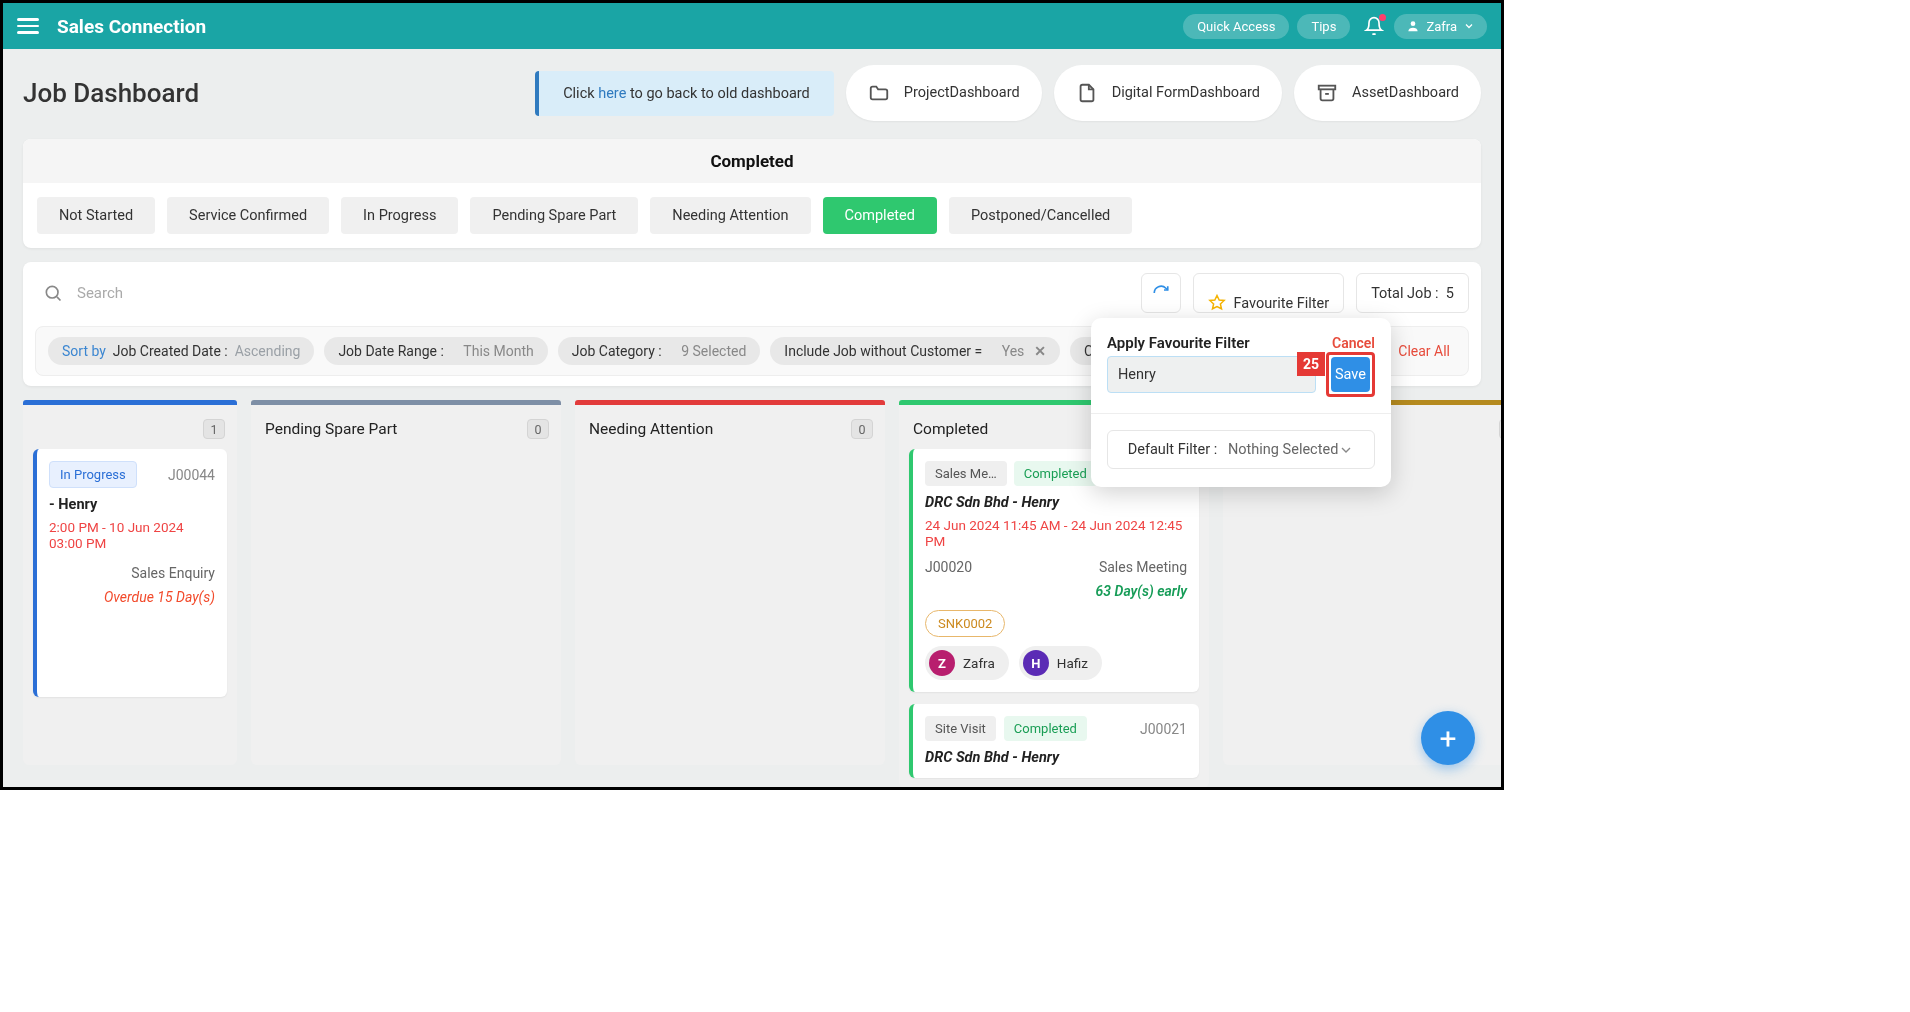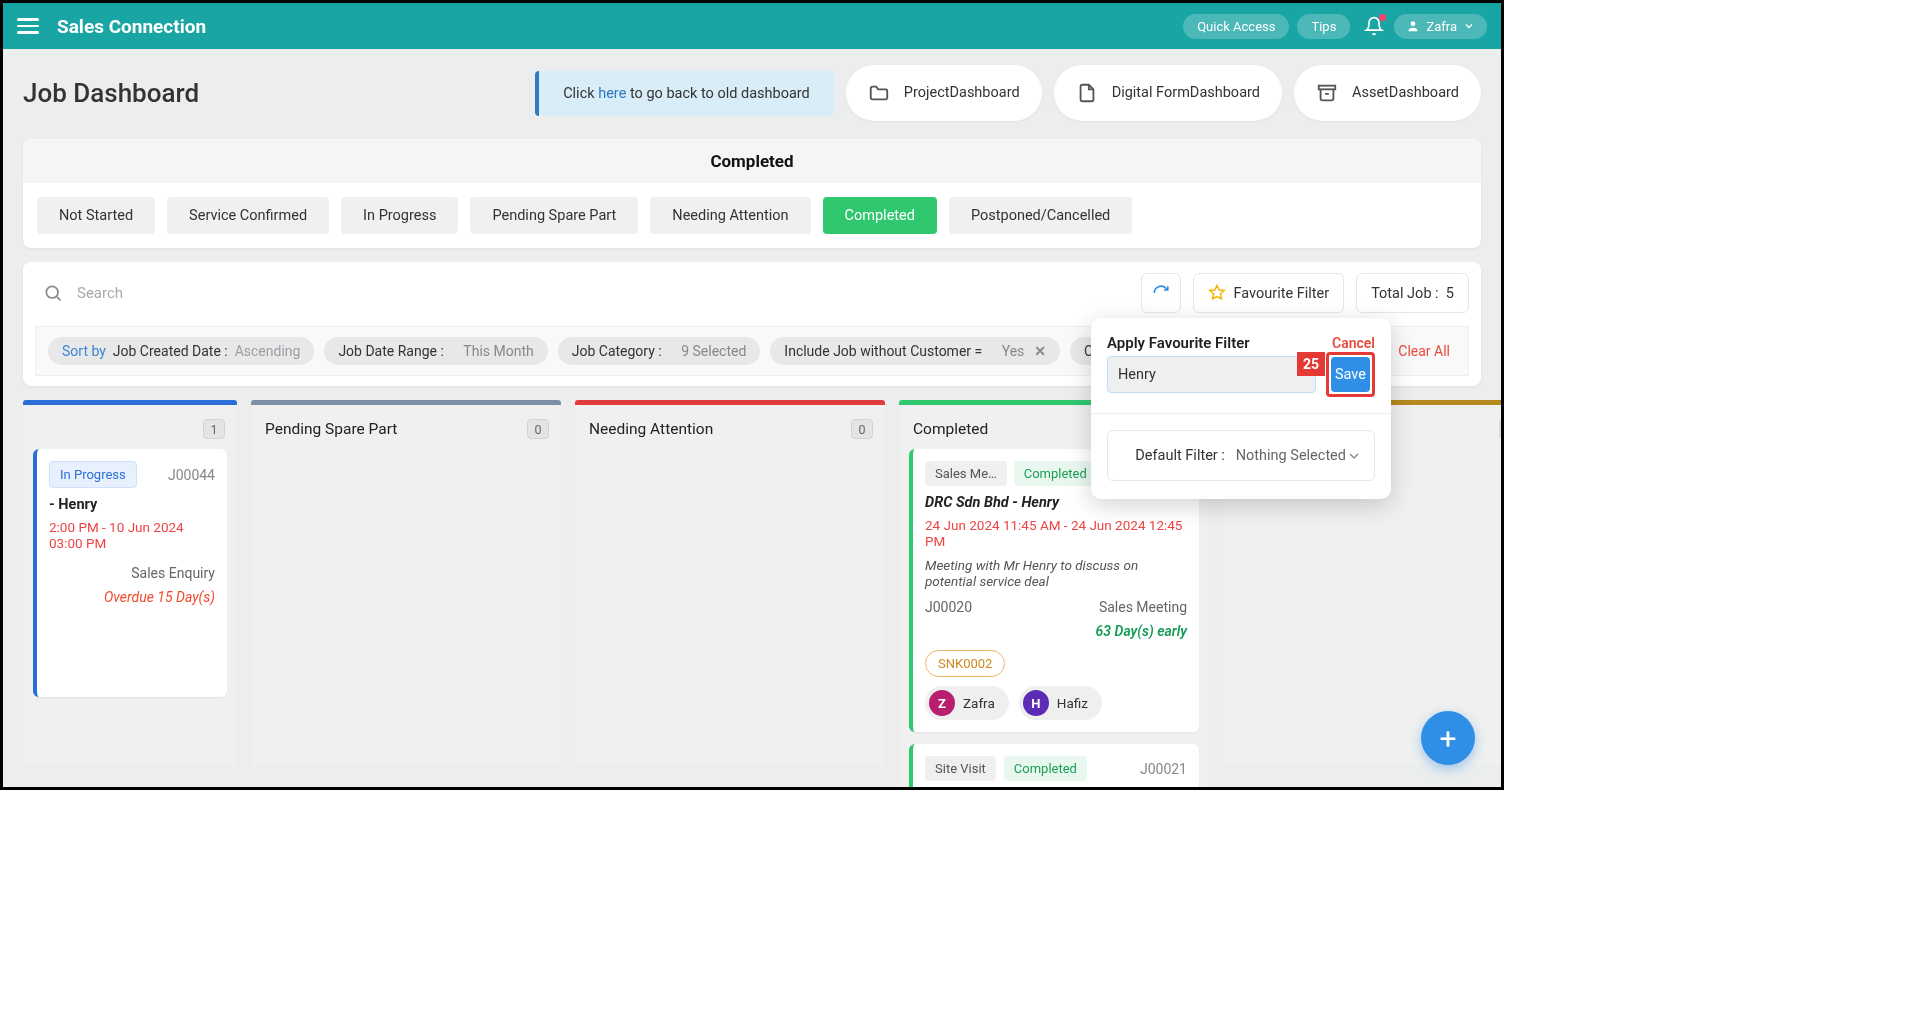--- a/index.html
+++ b/index.html
@@ -40,44 +40,44 @@
 .status-tab{ background:#f0f0f0; color:#333; font-size:14.5px; padding:10px 22px; border-radius:4px; cursor:pointer;}
 .status-tab.active{ background:#2fc86f; color:#fff;}
 
 
 .search-panel{ background:#fff; margin:14px 20px 0 20px; border-radius:8px; box-shadow:0 1px 3px rgba(0,0,0,.06); padding:10px 12px;}
 .search-row{ display:flex; align-items:center; gap:12px;}
 .search-box{ flex:1; display:flex; align-items:center; padding:6px 8px;}
 .search-box input{ border:none; outline:none; font-size:15px; flex:1; padding:6px 4px; color:#333;}
 .search-box input::placeholder{color:#aaa;}
 .icon-btn{ width:40px; height:40px; border:1px solid #e6e6e6; border-radius:6px; display:flex; align-items:center; justify-content:center; cursor:pointer;}
-.fav-btn{ height:40px; border:1px solid #e6e6e6; border-radius:6px; display:flex; align-items:center; padding:0 14px; font-size:14.5px; color:#333; cursor:pointer; gap:8px;}
+.fav-btn{ height:40px; border:1px solid #e6e6e6; border-radius:6px; display:flex; align-items:flex-end; padding:0 14px; font-size:14.5px; color:#333; cursor:pointer; gap:8px;}
 .total-box{ height:40px; border:1px solid #e6e6e6; border-radius:6px; display:flex; align-items:center; padding:0 14px; font-size:14.5px; color:#333;}
 
-.chips-wrap{ background:#f9f9f9; border:1px solid #eee; border-radius:0; margin-top:12px; padding:10px 12px; display:flex; align-items:center; gap:10px; position:relative;}
+.chips-wrap{ background:#f9f9f9; border:1px solid #eee; border-radius:8px; margin-top:12px; padding:10px 12px; display:flex; align-items:center; gap:10px; position:relative;}
 .chip{ background:#e8e8e8; border-radius:16px; padding:6px 14px; font-size:14px; color:#555; display:flex; align-items:center; gap:8px;}
 .chip .lbl{color:#333;}
 .chip .val{color:#888;}
 .chip .x{ color:#888; font-weight:700; cursor:pointer; margin-left:2px;}
 .sort-chip{ background:#e8e8e8; border-radius:16px; padding:6px 14px; font-size:14px;}
 .sort-chip .s1{color:#3b86d1;} .sort-chip .s2{color:#333;} .sort-chip .s3{color:#9aa0a6;}
 .clear-all{ margin-left:auto; color:#e74c3c; font-size:14px; cursor:pointer; padding-right:6px;}
 
 
 .fav-pop{ position:absolute; right:110px; top:315px; width:300px; background:#fff; border-radius:10px; box-shadow:0 6px 24px rgba(0,0,0,.18); padding:16px 16px 18px 16px; z-index:50;}
 .fav-pop-h{ display:flex; align-items:center; justify-content:space-between; }
 .fav-pop-h .t{ font-size:15px; font-weight:600; color:#222;}
 .fav-pop-h .c{ color:#e74c3c; font-size:14px; font-weight:600; cursor:pointer;}
 .fav-row{ display:flex; gap:10px; align-items:center;}
 .fav-input{ flex:1; border:1px solid #bcdff5; background:#eef0f0; border-radius:4px; padding:9px 10px; font-size:14.5px; color:#333;}
 .save-wrap{ position:relative; border:3px solid #e53935; border-radius:4px; padding:2px;}
 .save-badge{ position:absolute; left:-32px; top:-3px; background:#e53935; color:#fff; font-weight:700; font-size:14px; padding:4px 6px;}
 .save-btn{ background:#2f8fe6; color:#fff; border:none; border-radius:4px; padding:9px 4px; font-size:14.5px; cursor:pointer;}
 .fav-sep{height:1px; background:#eee; margin:16px -16px;}
-.def-row{ display:flex; align-items:center; justify-content:flex-end; border:1px solid #e6e6e6; border-radius:6px; padding:16px 12px; font-size:14.5px; color:#333; cursor:pointer;}
+.def-row{ display:flex; align-items:center; justify-content:center; border:1px solid #e6e6e6; border-radius:6px; padding:10px 12px; font-size:14.5px; color:#333; cursor:pointer;}
 .def-row .chev{color:#888;}
 
 
 .board{ display:flex; margin:14px 20px 0 0; gap:14px; padding-left:20px;}
 .col{ flex:0 0 310px; min-width:0;}
 .col.first{ flex:0 0 214px;} 
 .col-top{ height:5px; border-radius:3px 3px 0 0;}
 .col-top.blue{background:#2b6fd6;} .col-top.steel{background:#7e8fa6;} .col-top.red{background:#e23b3b;} .col-top.green{background:#2fc86f;} .col-top.amber{background:#b58a1f;}
 .col-body{ background:#f0f0f0; border-radius:0 0 6px 6px; min-height:360px; padding:10px 10px;}
 .col-head{ display:flex; align-items:center; justify-content:space-between; font-size:15.5px; color:#222; padding:4px 2px 10px 4px;}
@@ -307,21 +307,20 @@
         <div class="card c-green">
           <div class="row">
             <span style="display:flex; gap:7px;">
               <span class="tag grey">Sales Me…</span>
               <span class="tag done">Completed</span>
             </span>
             <span class="job-id">J00020</span>
           </div>
           <div class="title mt8">DRC Sdn Bhd - Henry</div>
           <div class="small mt6">24 Jun 2024 11:45 AM - 24 Jun 2024 12:45 PM</div>
-          <div class="small mt8" style="color:#555;">Meeting with Mr Henry to discuss on potential service deal</div>
           <div class="row mt10">
                 <span class="muted">J00020</span>
                 <span class="muted">Sales Meeting</span>
               </div>
           <div class="row mt8" style="justify-content:flex-end;">
                 <span class="green-text">63 Day(s) early</span>
               </div>
           <div class="mt14"><span class="tag outline">SNK0002</span></div>
           <div class="avatars">
             <span class="ava">

